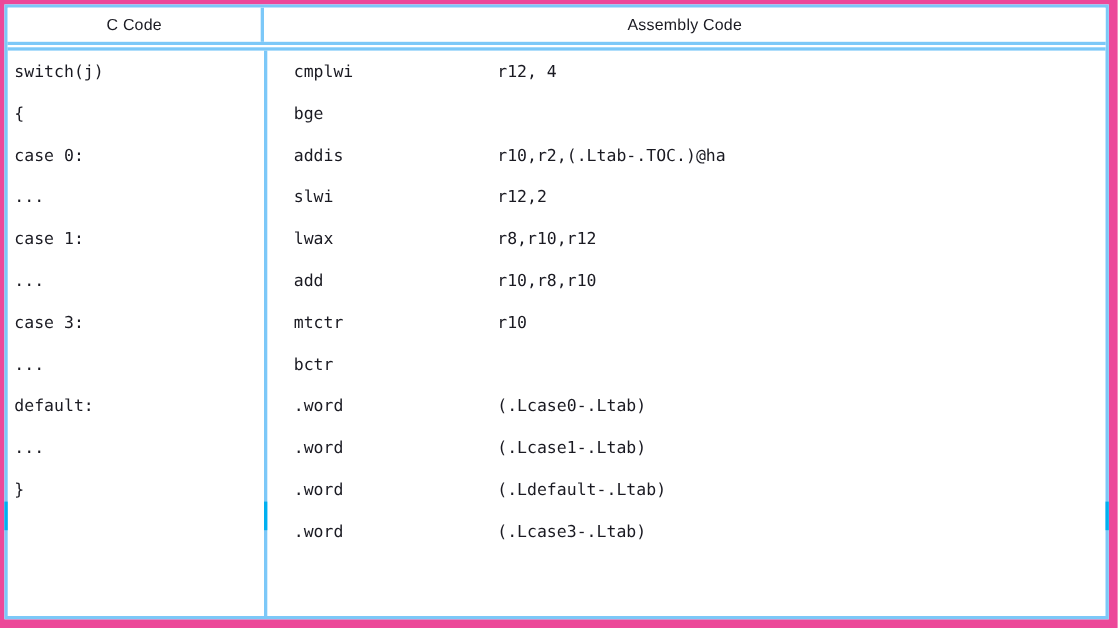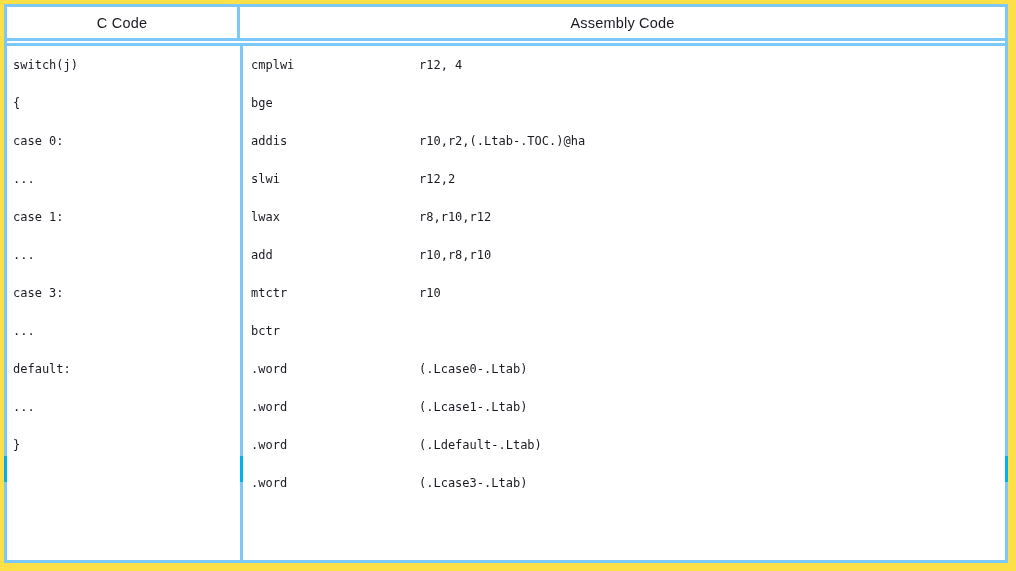--- a/index.html
+++ b/index.html
@@ -12,21 +12,21 @@
     width: 1016px;
     height: 571px;
     overflow: hidden;
     font-family: "Liberation Sans", sans-serif;
   }
 
   #page {
     position: relative;
     width: 1016px;
     height: 571px;
-    background: #fde047;
+    background: #ec4899;
   }
 
   
   .code-table {
     position: absolute;
     left: 4px;
     top: 4px;
     width: 1004px;
     height: 559px;
     box-sizing: border-box;
@@ -126,42 +126,43 @@
     box-sizing: border-box;
   }
   .col-c {
     left: 0;
     width: 233px;
     padding-left: 6px;
   }
   .col-asm {
     left: 236px;
     width: 762px;
-    padding-left: 8px;
+    padding-left: 24px;
   }
 
   .code-line {
     height: 38px;
     line-height: 38px;
     font-family: "DejaVu Sans Mono", "Liberation Mono", monospace;
-    font-size: 12px;
+    font-size: 15px;
     color: #1a1a22;
     white-space: pre;
     display: flex;
     align-items: center;
   }
   .col-c .code-line { height: 38px; line-height: 38px; }
 
   .mnemonic {
     display: inline-block;
     width: 168px;
     flex: 0 0 168px;
   }
   .operand {
     display: inline-block;
+    margin-left: 17px;
   }
 </style>
 </head>
 <body>
 
 <div id="page">
 
   <div class="code-table">
 
     <div class="table-header">

